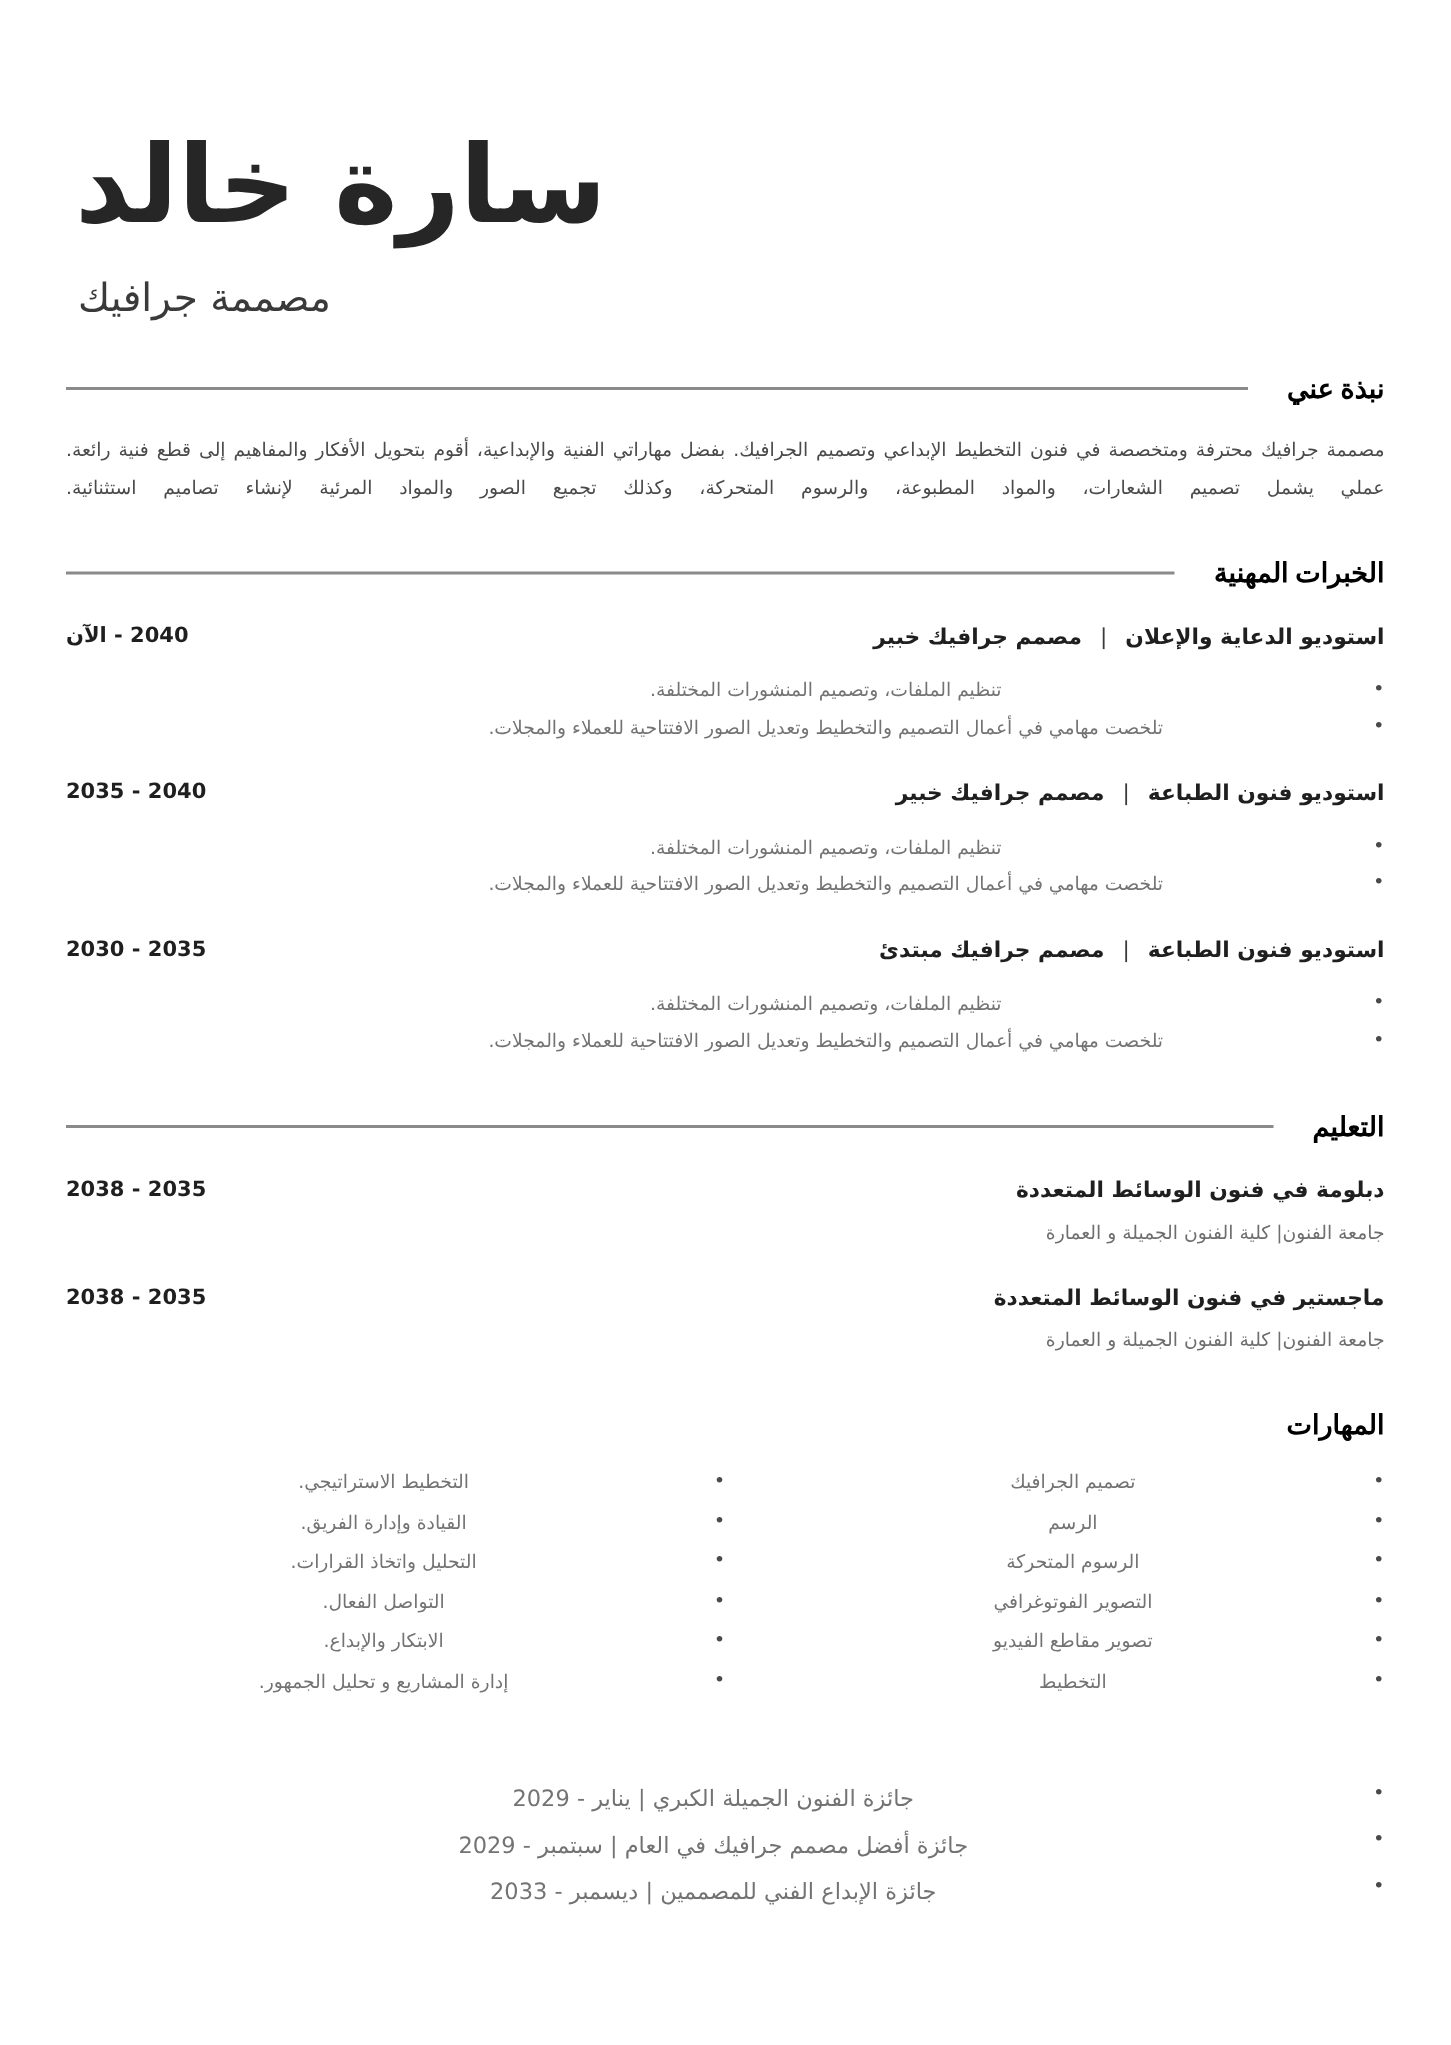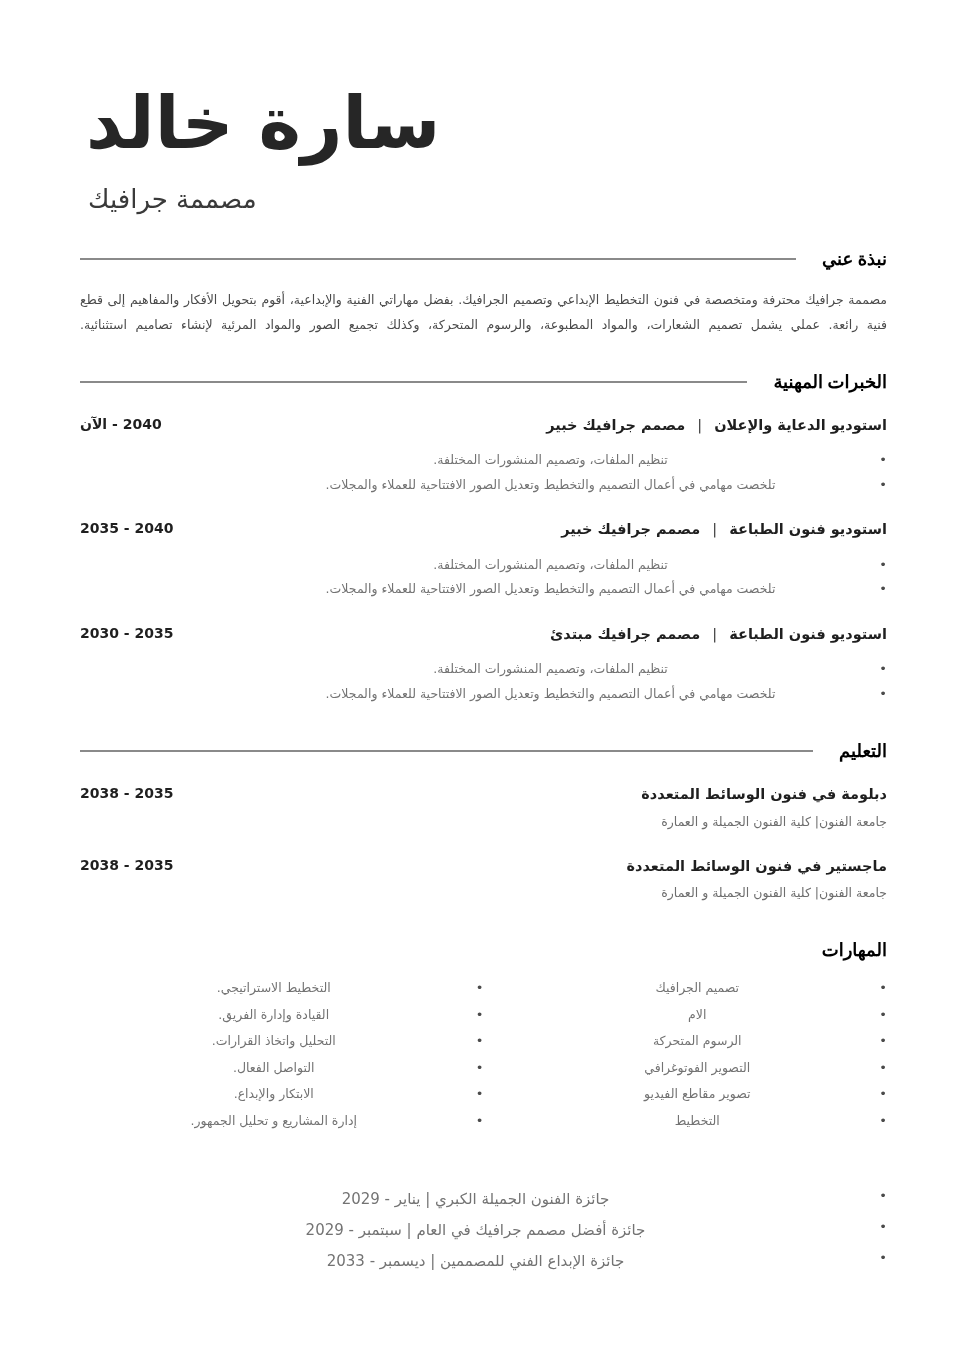--- a/index.html
+++ b/index.html
@@ -14,21 +14,21 @@
     font-family: "DejaVu Sans", "Liberation Sans", sans-serif;
     color: #2b2b2b;
     direction: rtl;
     overflow: hidden;
   }
   .page {
     position: relative;
     width: 967px;
     height: 1019px;
     box-sizing: border-box;
-    padding: 0 80px;
+    padding: 0 44px;
     margin-left: 20px;
   }
 
   
   .header {
     padding-top: 86px;
     text-align: left;
     direction: rtl;
   }
   .name {
@@ -284,21 +284,21 @@
   </div>
 
   <div class="section">
     <div class="sec-head">
       <div class="sec-title">المهارات</div>
     </div>
     <div class="skills-cols">
       <div class="skills-col col-right">
         <ul class="bullets">
           <li>تصميم الجرافيك</li>
-          <li>الام</li>
+          <li>الرسم</li>
           <li>الرسوم المتحركة</li>
           <li>التصوير الفوتوغرافي</li>
           <li>تصوير مقاطع الفيديو</li>
           <li>التخطيط</li>
         </ul>
       </div>
       <div class="skills-col col-left">
         <ul class="bullets">
           <li>التخطيط الاستراتيجي.</li>
           <li>القيادة وإدارة الفريق.</li>

